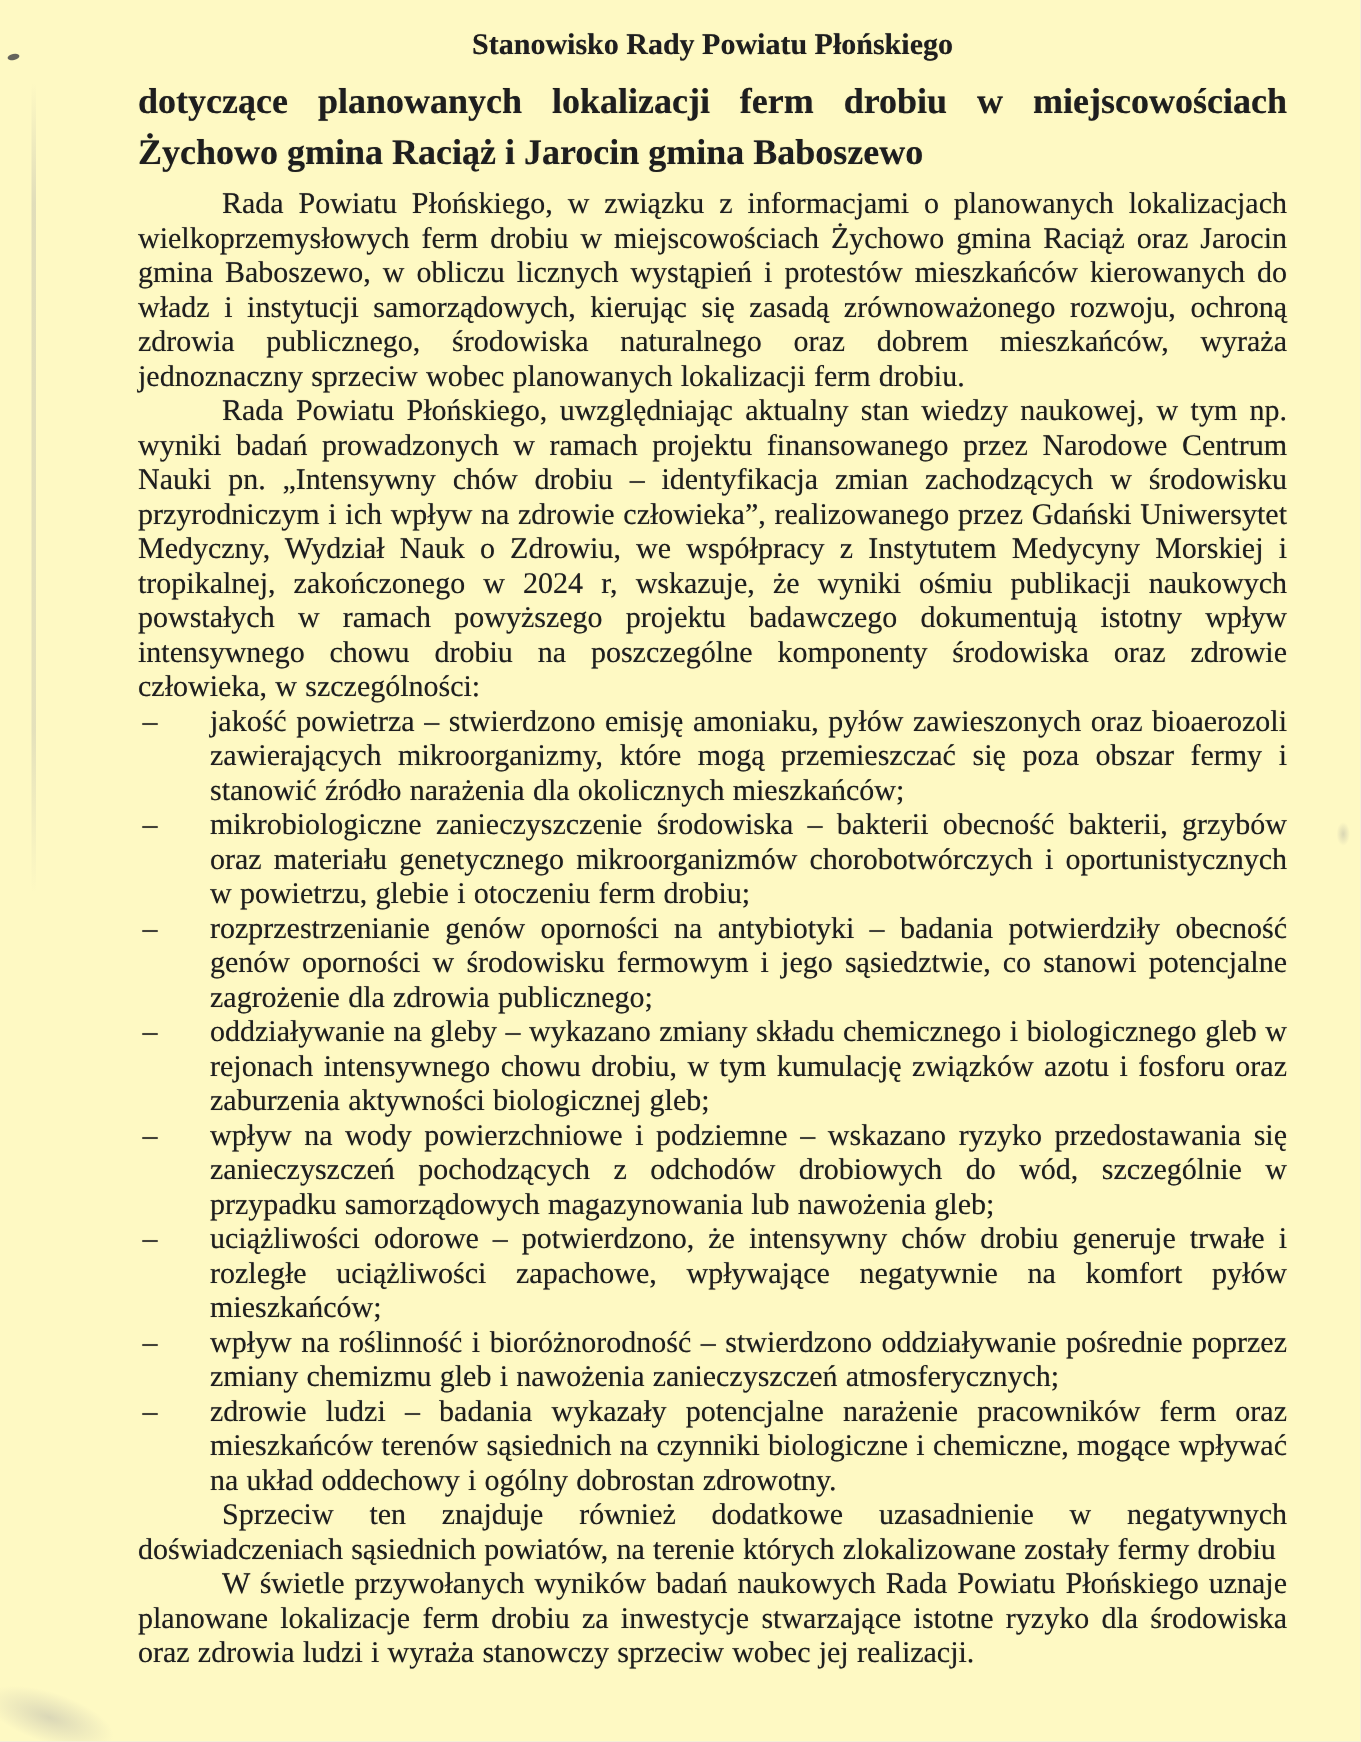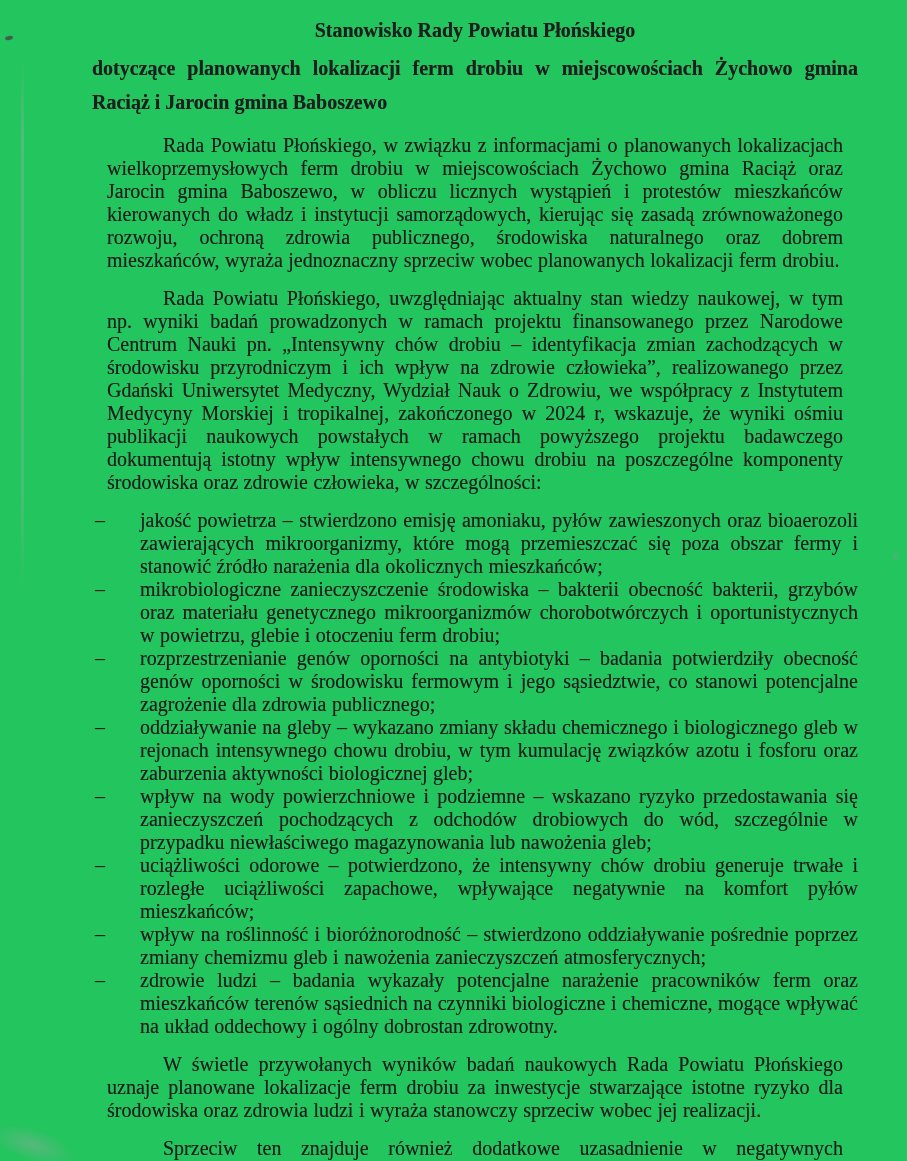--- a/index.html
+++ b/index.html
@@ -1,49 +1,49 @@
 <!DOCTYPE html>
 <html lang="pl"><head>
 <meta charset="utf-8">
 <style>
   html, body { margin: 0; padding: 0; background: #e9e9e9; }
   .page {
     position: relative;
     width: 907px;
     height: 1161px;
     margin: 0 auto;
-    background: #22c55e;
+    background: #fef9c3;
     overflow: hidden;
     font-family: "Liberation Serif", "DejaVu Serif", serif;
     color: #1e1e1e;
     text-shadow: 0 0 0.5px rgba(30,30,30,0.55);
   }
   .content {
     position: absolute;
     left: 92px;
     top: 18px;
     width: 766px;
   }
   .doc-title {
     margin: 0 0 9px 0;
     font-size: 20px;
     font-weight: bold;
     line-height: 24px;
     text-align: center;
   }
   .doc-subtitle {
     margin: 0 0 6px 0;
-    font-size: 20px;
+    font-size: 24px;
     font-weight: bold;
     line-height: 34px;
     text-align: justify;
     text-align-last: left;
   }
   .body-para {
-    margin: 15px;
+    margin: 0;
     font-size: 20px;
     line-height: 23px;
     text-align: justify;
     text-indent: 56px;
     word-spacing: 0.5px;
   }
   .dash-list {
     list-style: none;
     margin: 0;
     padding: 0;
@@ -124,34 +124,34 @@
       <li>
         <span class="dash-marker">–</span>
         <span>rozprzestrzenianie genów oporności na antybiotyki – badania potwierdziły obecność genów oporności w środowisku fermowym i jego sąsiedztwie, co stanowi potencjalne zagrożenie dla zdrowia publicznego;</span>
       </li>
       <li>
         <span class="dash-marker">–</span>
         <span>oddziaływanie na gleby – wykazano zmiany składu chemicznego i biologicznego gleb w rejonach intensywnego chowu drobiu, w tym kumulację związków azotu i fosforu oraz zaburzenia aktywności biologicznej gleb;</span>
       </li>
       <li>
         <span class="dash-marker">–</span>
-        <span>wpływ na wody powierzchniowe i podziemne – wskazano ryzyko przedostawania się zanieczyszczeń pochodzących z odchodów drobiowych do wód, szczególnie w przypadku niewłaściwego magazynowania lub nawożenia gleb;</span>
+        <span>wpływ na wody powierzchniowe i podziemne – wskazano ryzyko przedostawania się zanieczyszczeń pochodzących z odchodów drobiowych do wód, szczególnie w przypadku samorządowych magazynowania lub nawożenia gleb;</span>
       </li>
       <li>
         <span class="dash-marker">–</span>
         <span>uciążliwości odorowe – potwierdzono, że intensywny chów drobiu generuje trwałe i rozległe uciążliwości zapachowe, wpływające negatywnie na komfort pyłów mieszkańców;</span>
       </li>
       <li>
         <span class="dash-marker">–</span>
         <span>wpływ na roślinność i bioróżnorodność – stwierdzono oddziaływanie pośrednie poprzez zmiany chemizmu gleb i nawożenia zanieczyszczeń atmosferycznych;</span>
       </li>
       <li>
         <span class="dash-marker">–</span>
         <span>zdrowie ludzi – badania wykazały potencjalne narażenie pracowników ferm oraz mieszkańców terenów sąsiednich na czynniki biologiczne i chemiczne, mogące wpływać na układ oddechowy i ogólny dobrostan zdrowotny.</span>
       </li>
     </ul>
 
+    <p class="body-para">Sprzeciw ten znajduje również dodatkowe uzasadnienie w negatywnych doświadczeniach sąsiednich powiatów, na terenie których zlokalizowane zostały fermy drobiu</p>
+
     <p class="body-para">W świetle przywołanych wyników badań naukowych Rada Powiatu Płońskiego uznaje planowane lokalizacje ferm drobiu za inwestycje stwarzające istotne ryzyko dla środowiska oraz zdrowia ludzi i wyraża stanowczy sprzeciw wobec jej realizacji.</p>
-
-    <p class="body-para">Sprzeciw ten znajduje również dodatkowe uzasadnienie w negatywnych doświadczeniach sąsiednich powiatów, na terenie których zlokalizowane zostały fermy drobiu</p>
 
   </div>
 </div>
 
 </body></html>

